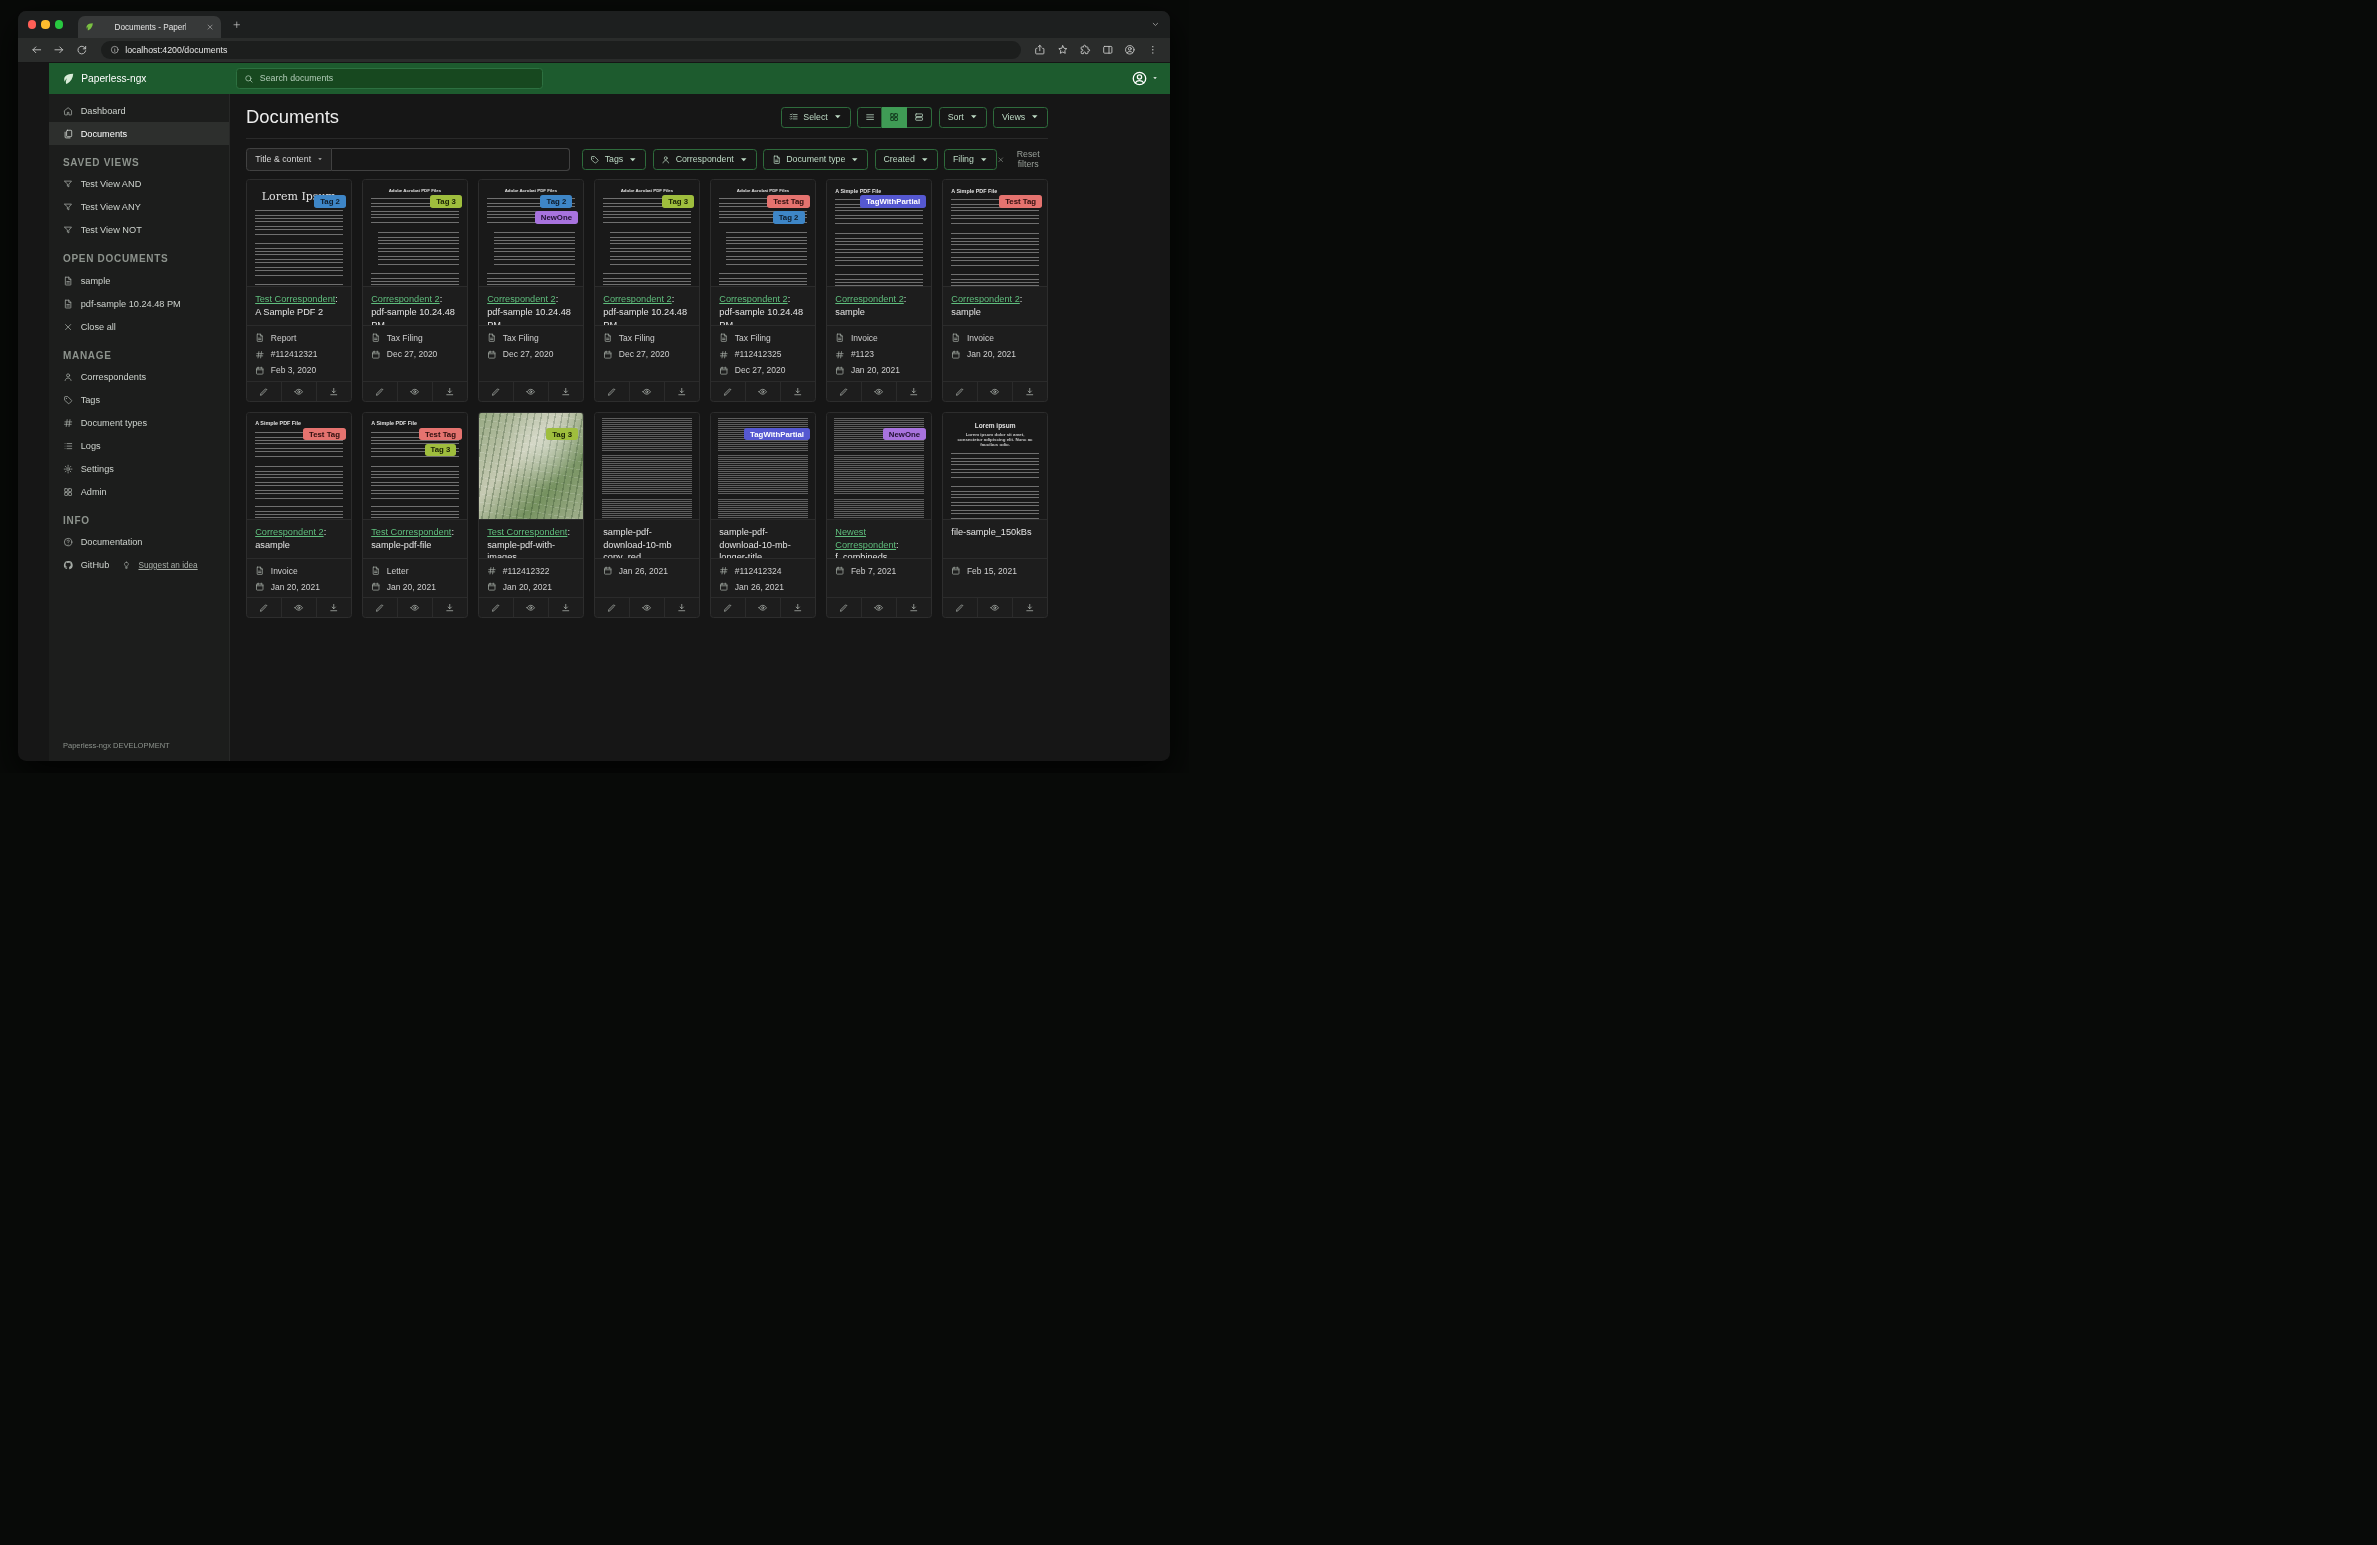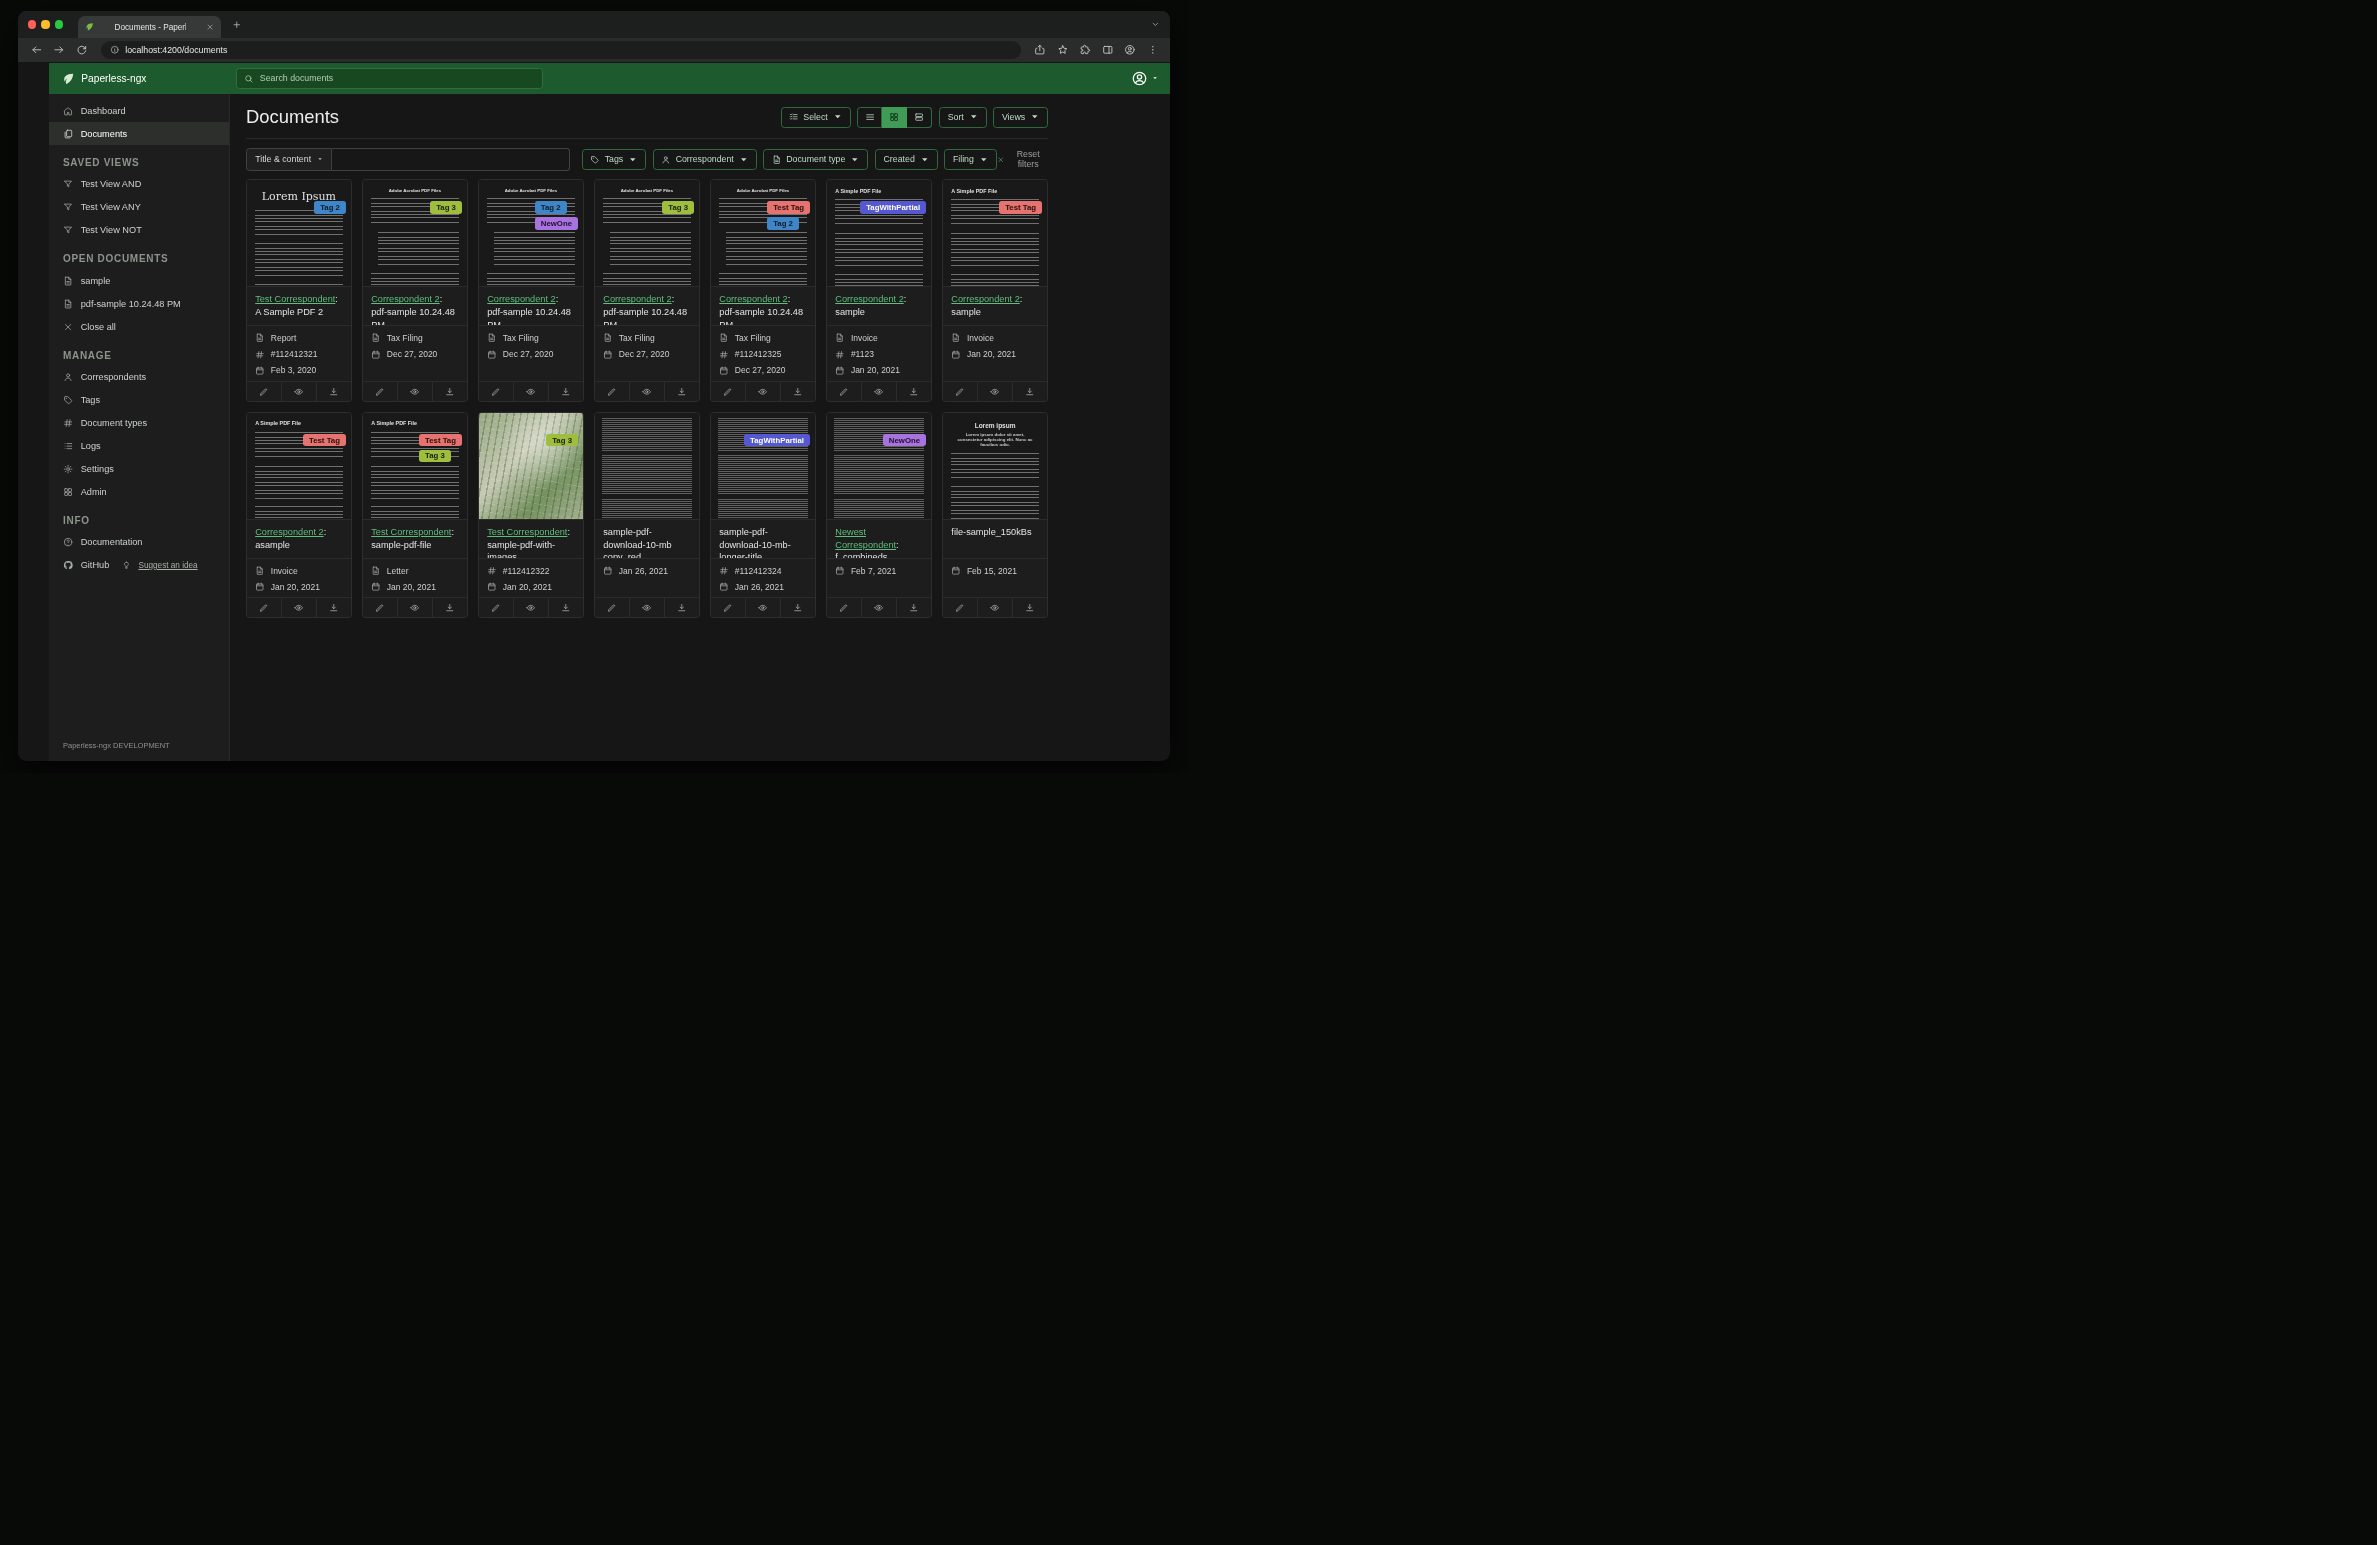--- a/index.html
+++ b/index.html
@@ -86,21 +86,21 @@
   .pg { display:flex; }
   .pg button { min-width:21px; height:21px; background:#1e1e1e; border:0.7px solid #3a3a3a; color:var(--c-link_green,#58b877); font-size:8.8px; cursor:pointer; font-family:inherit; }
   .pg button:first-child { border-radius:3.4px 0 0 3.4px; }
   .pg button:last-child { border-radius:0 3.4px 3.4px 0; }
   .pg button.cur { background:#eaeaea; color:#181818; border-color:#eaeaea; font-weight:bold; }
 
   
   .grid { display:grid; grid-template-columns:repeat(7,1fr); gap:10.2px; margin-top:8.8px; }
   .card { background:#1d1d1d; border:0.7px solid #2d2d2d; border-radius:3.4px; display:flex; flex-direction:column; overflow:hidden; position:relative; }
   .thumb { position:relative; height:107px; border-bottom:0.7px solid #2b2b2b; background:#191919; padding:6.8px 8.2px; overflow:hidden; cursor:pointer; }
-  .tags { position:absolute; top:21px; right:4.8px; display:flex; flex-direction:column; align-items:flex-start; gap:3.4px; z-index:2; }
+  .tags { position:absolute; top:15px; right:4.8px; display:flex; flex-direction:column; align-items:center; gap:3.4px; z-index:2; }
   .tagchip { font-size:7.8px; font-weight:bold; padding:1.7px 6.1px; border-radius:2.7px; white-space:nowrap; cursor:pointer; }
   .card-title { padding:6.1px 8.2px; border-bottom:0.7px solid #2b2b2b; font-size:9.2px; line-height:1.38; height:39px; color:#e4e4e4; overflow:hidden; }
   .doc-link { color:var(--c-link_green,#5fbe7d); text-decoration:underline; cursor:pointer; }
   .card-meta { padding:6.8px 8.2px 5.4px; display:flex; flex-direction:column; gap:6.1px; flex:1; }
   .meta-row { display:flex; align-items:center; gap:6.1px; color:#cfcfcf; font-size:8.5px; }
   .meta-row .ic { width:9.5px; height:9.5px; color:#a8aea8; }
   .actions { display:flex; border-top:0.7px solid #2b2b2b; margin-top:auto; }
   .abtn { flex:1; height:19px; display:flex; align-items:center; justify-content:center; background:none; border:none; color:#b9beb9; cursor:pointer; }
   .abtn + .abtn { border-left:0.7px solid #2b2b2b; }
   .abtn .ic { width:9.5px; height:9.5px; }

